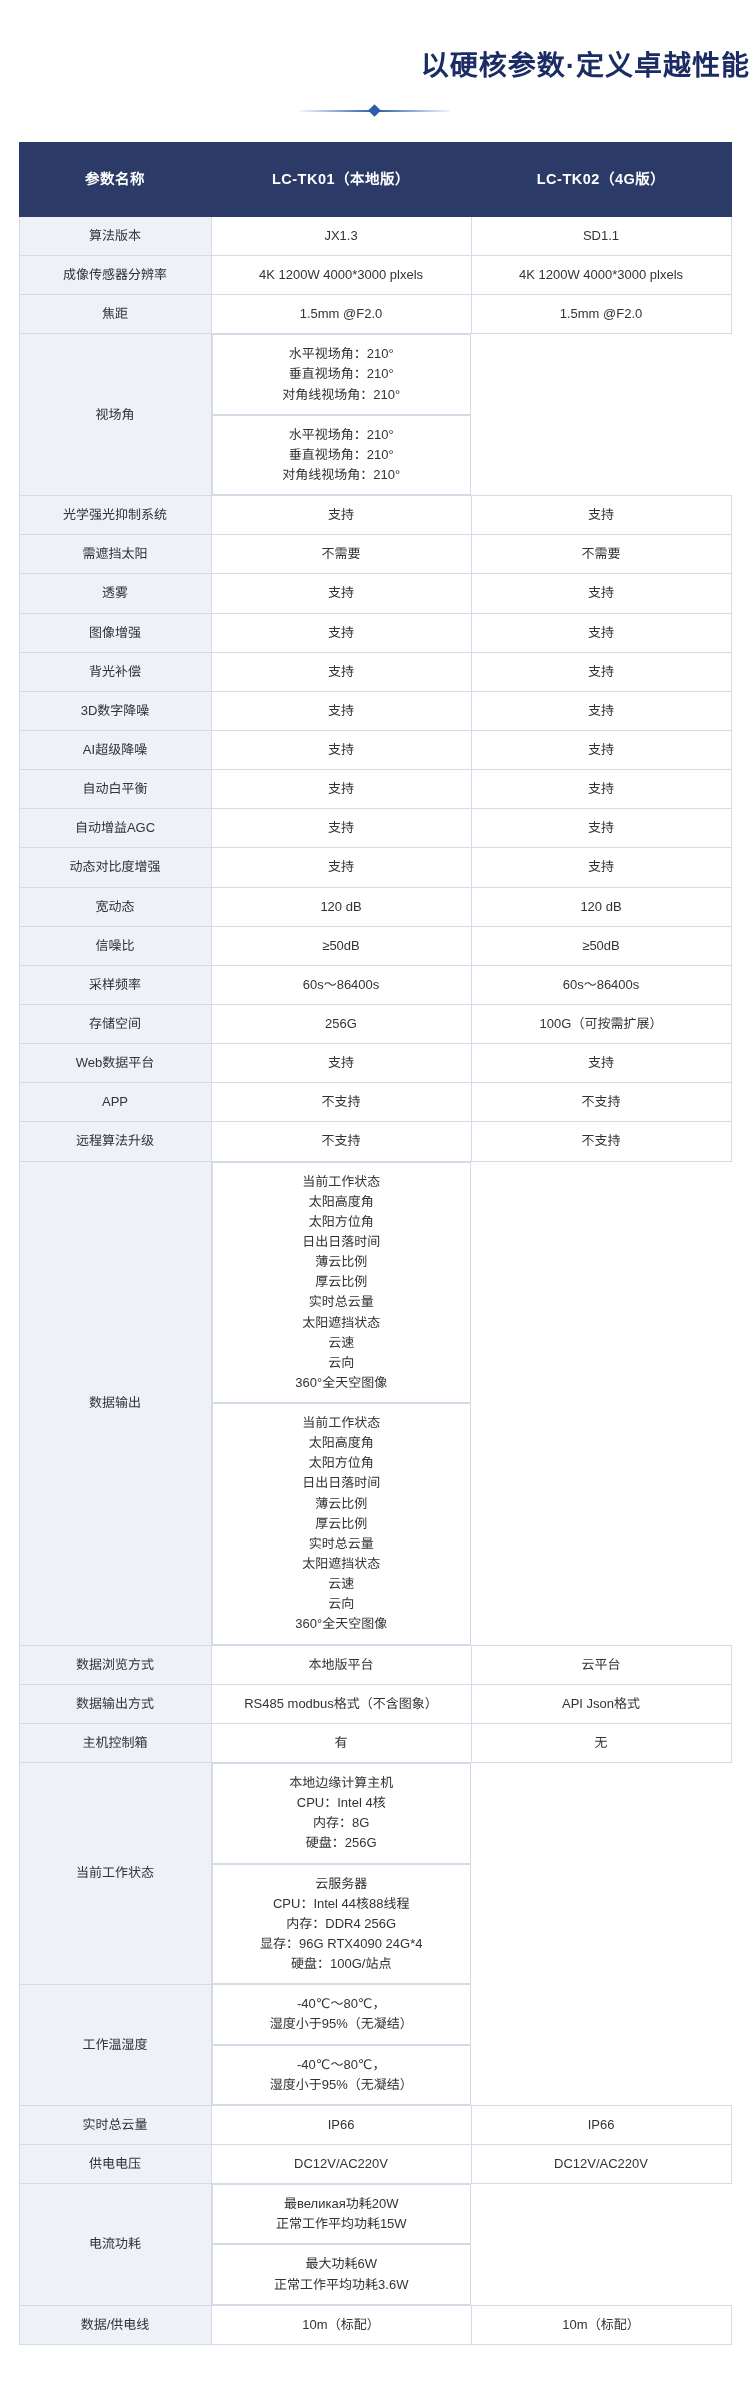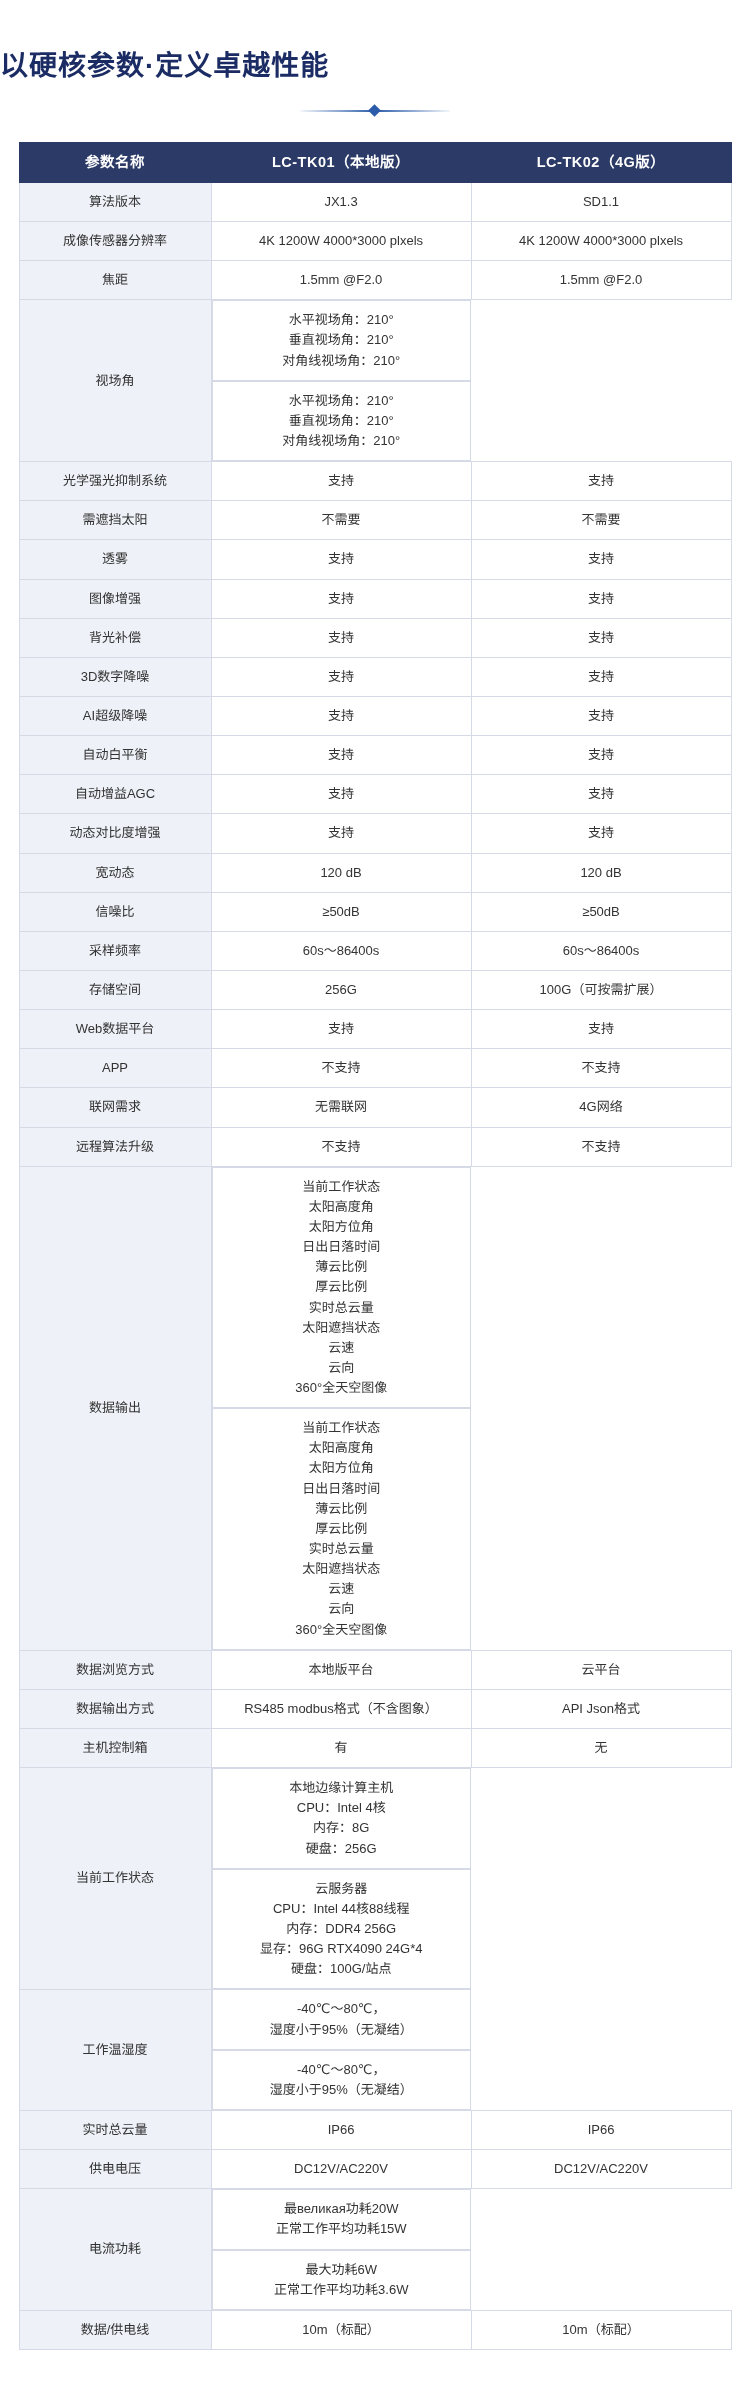--- a/index.html
+++ b/index.html
@@ -15,21 +15,21 @@
   }
   .page {
     width: 750px;
     min-height: 2388px;
     box-sizing: border-box;
     background: #ffffff;
     position: relative;
   }
   .title-block {
     padding-top: 48px;
-    text-align: left;
+    text-align: right;
   }
   .main-title {
     font-size: 28px;
     font-weight: bold;
     color: #1b2b63;
     letter-spacing: 1px;
     margin: 0;
     line-height: 1.3;
   }
   .divider {
@@ -69,21 +69,21 @@
     font-size: 13px;
     color: #333;
     padding: 9px 4px;
     line-height: 1.55;
   }
   table.spec thead th {
     background: #2b3a66;
     color: #ffffff;
     font-size: 14.5px;
     font-weight: bold;
-    padding: 8px 4px;
+    padding: 25px 4px;
     border: 1px solid #2b3a66;
     letter-spacing: 0.5px;
   }
   table.spec col.c1 { width: 192px; }
   table.spec col.c2 { width: 260px; }
   table.spec col.c3 { width: 260px; }
   td.param {
     background: #eef1f7;
     font-size: 13.5px;
     color: #1f2d52;
@@ -223,25 +223,20 @@
         </tr>
         <tr>
           <td class="param">Web数据平台</td>
           <td class="val">支持</td>
           <td class="val">支持</td>
         </tr>
         <tr>
           <td class="param">APP</td>
           <td class="val">不支持</td>
           <td class="val">不支持</td>
-        </tr>
-        <tr>
-          <td class="param">联网需求</td>
-          <td class="val">无需联网</td>
-          <td class="val">4G网络</td>
         </tr>
         <tr>
           <td class="param">远程算法升级</td>
           <td class="val">不支持</td>
           <td class="val">不支持</td>
         </tr>
         <tr>
           <td class="param">数据输出</td>
           <td class="val multi">当前工作状态
 太阳高度角

